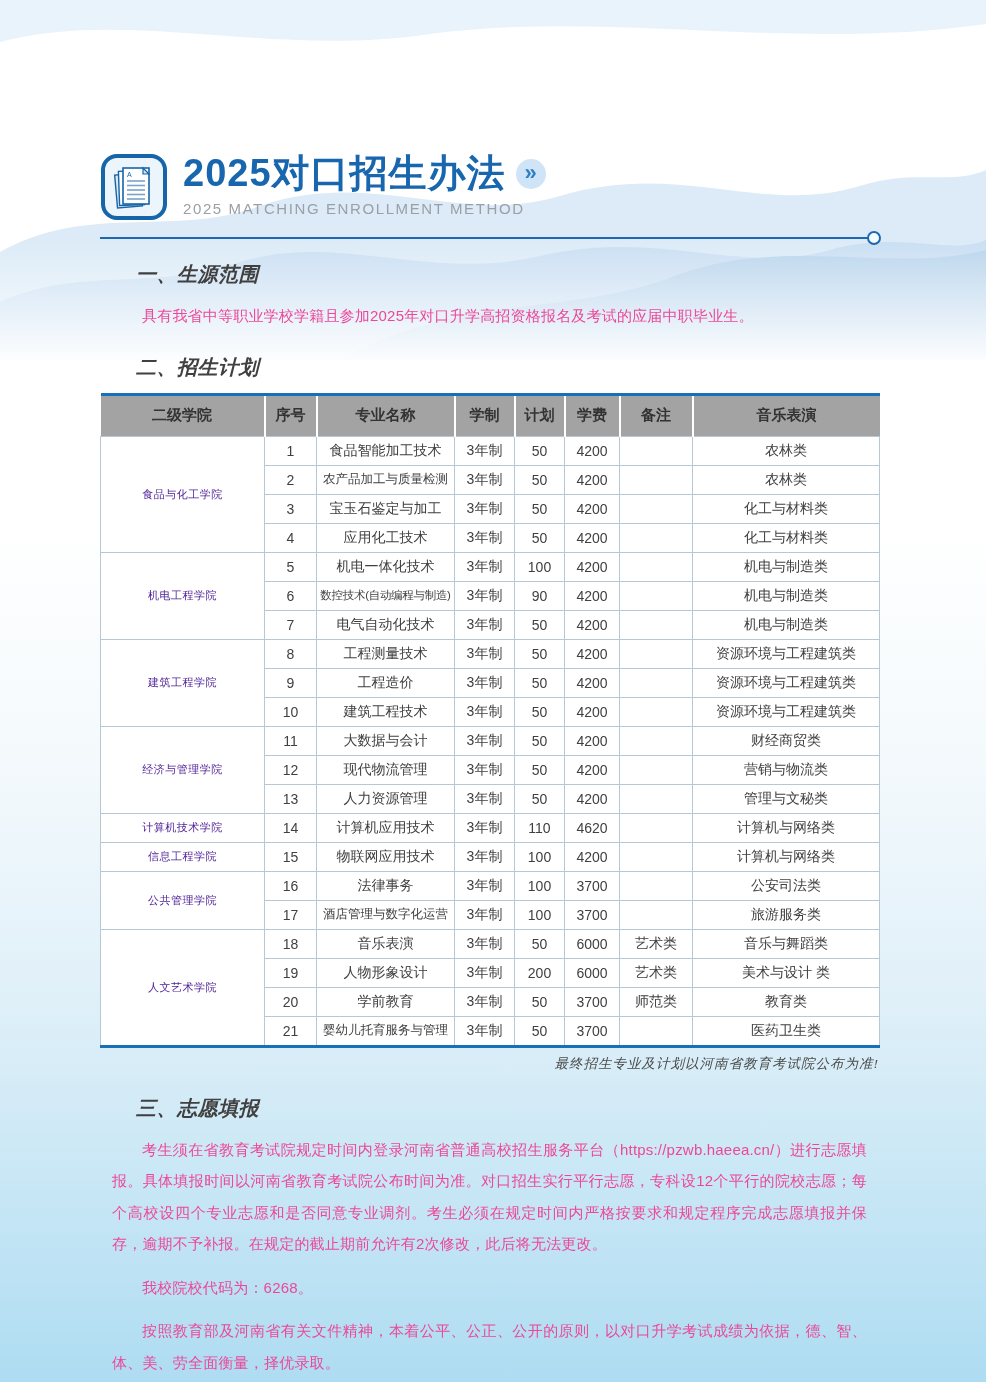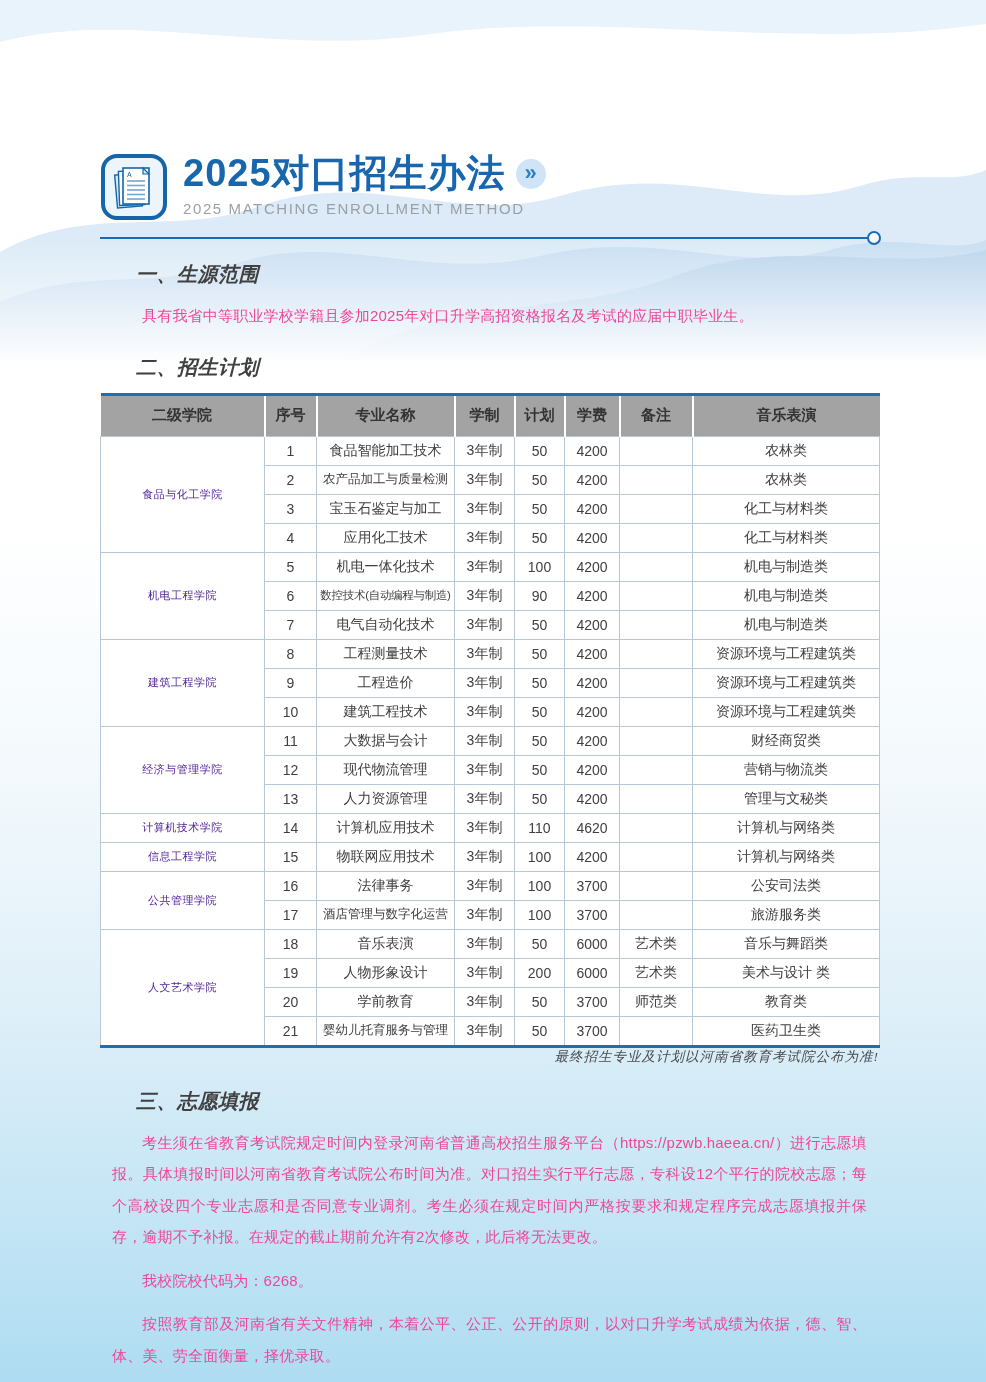--- a/index.html
+++ b/index.html
@@ -54,21 +54,21 @@
   table.plan tbody td{
     height:28px;font-size:14px;color:#404040;text-align:center;
     border:1px solid #b6c7d6;background:#ffffff;white-space:nowrap;overflow:hidden;
     padding:0 2px;
   }
   table.plan tbody td.college{color:#4c1d95;font-size:11px;letter-spacing:0.5px;}
   table.plan tbody td.squeeze{font-size:12.5px;text-align:center;}
   table.plan tbody td.squeeze2{font-size:11.5px;letter-spacing:-0.3px;}
 
   .tbl-note{
-    text-align:right;font-size:13.5px;color:#4a4a4a;
+    margin-top:7px;text-align:right;font-size:13.5px;color:#4a4a4a;
     font-style:italic;font-family:"Liberation Serif",serif;letter-spacing:1px;
   }
 </style>
 </head>
 <body>
 
 <div class="bg-mountains">
   <svg width="986" height="360" viewBox="0 0 986 360" preserveAspectRatio="none">
     <defs>
       <linearGradient id="fadeWhite" x1="0" y1="0" x2="0" y2="1">

